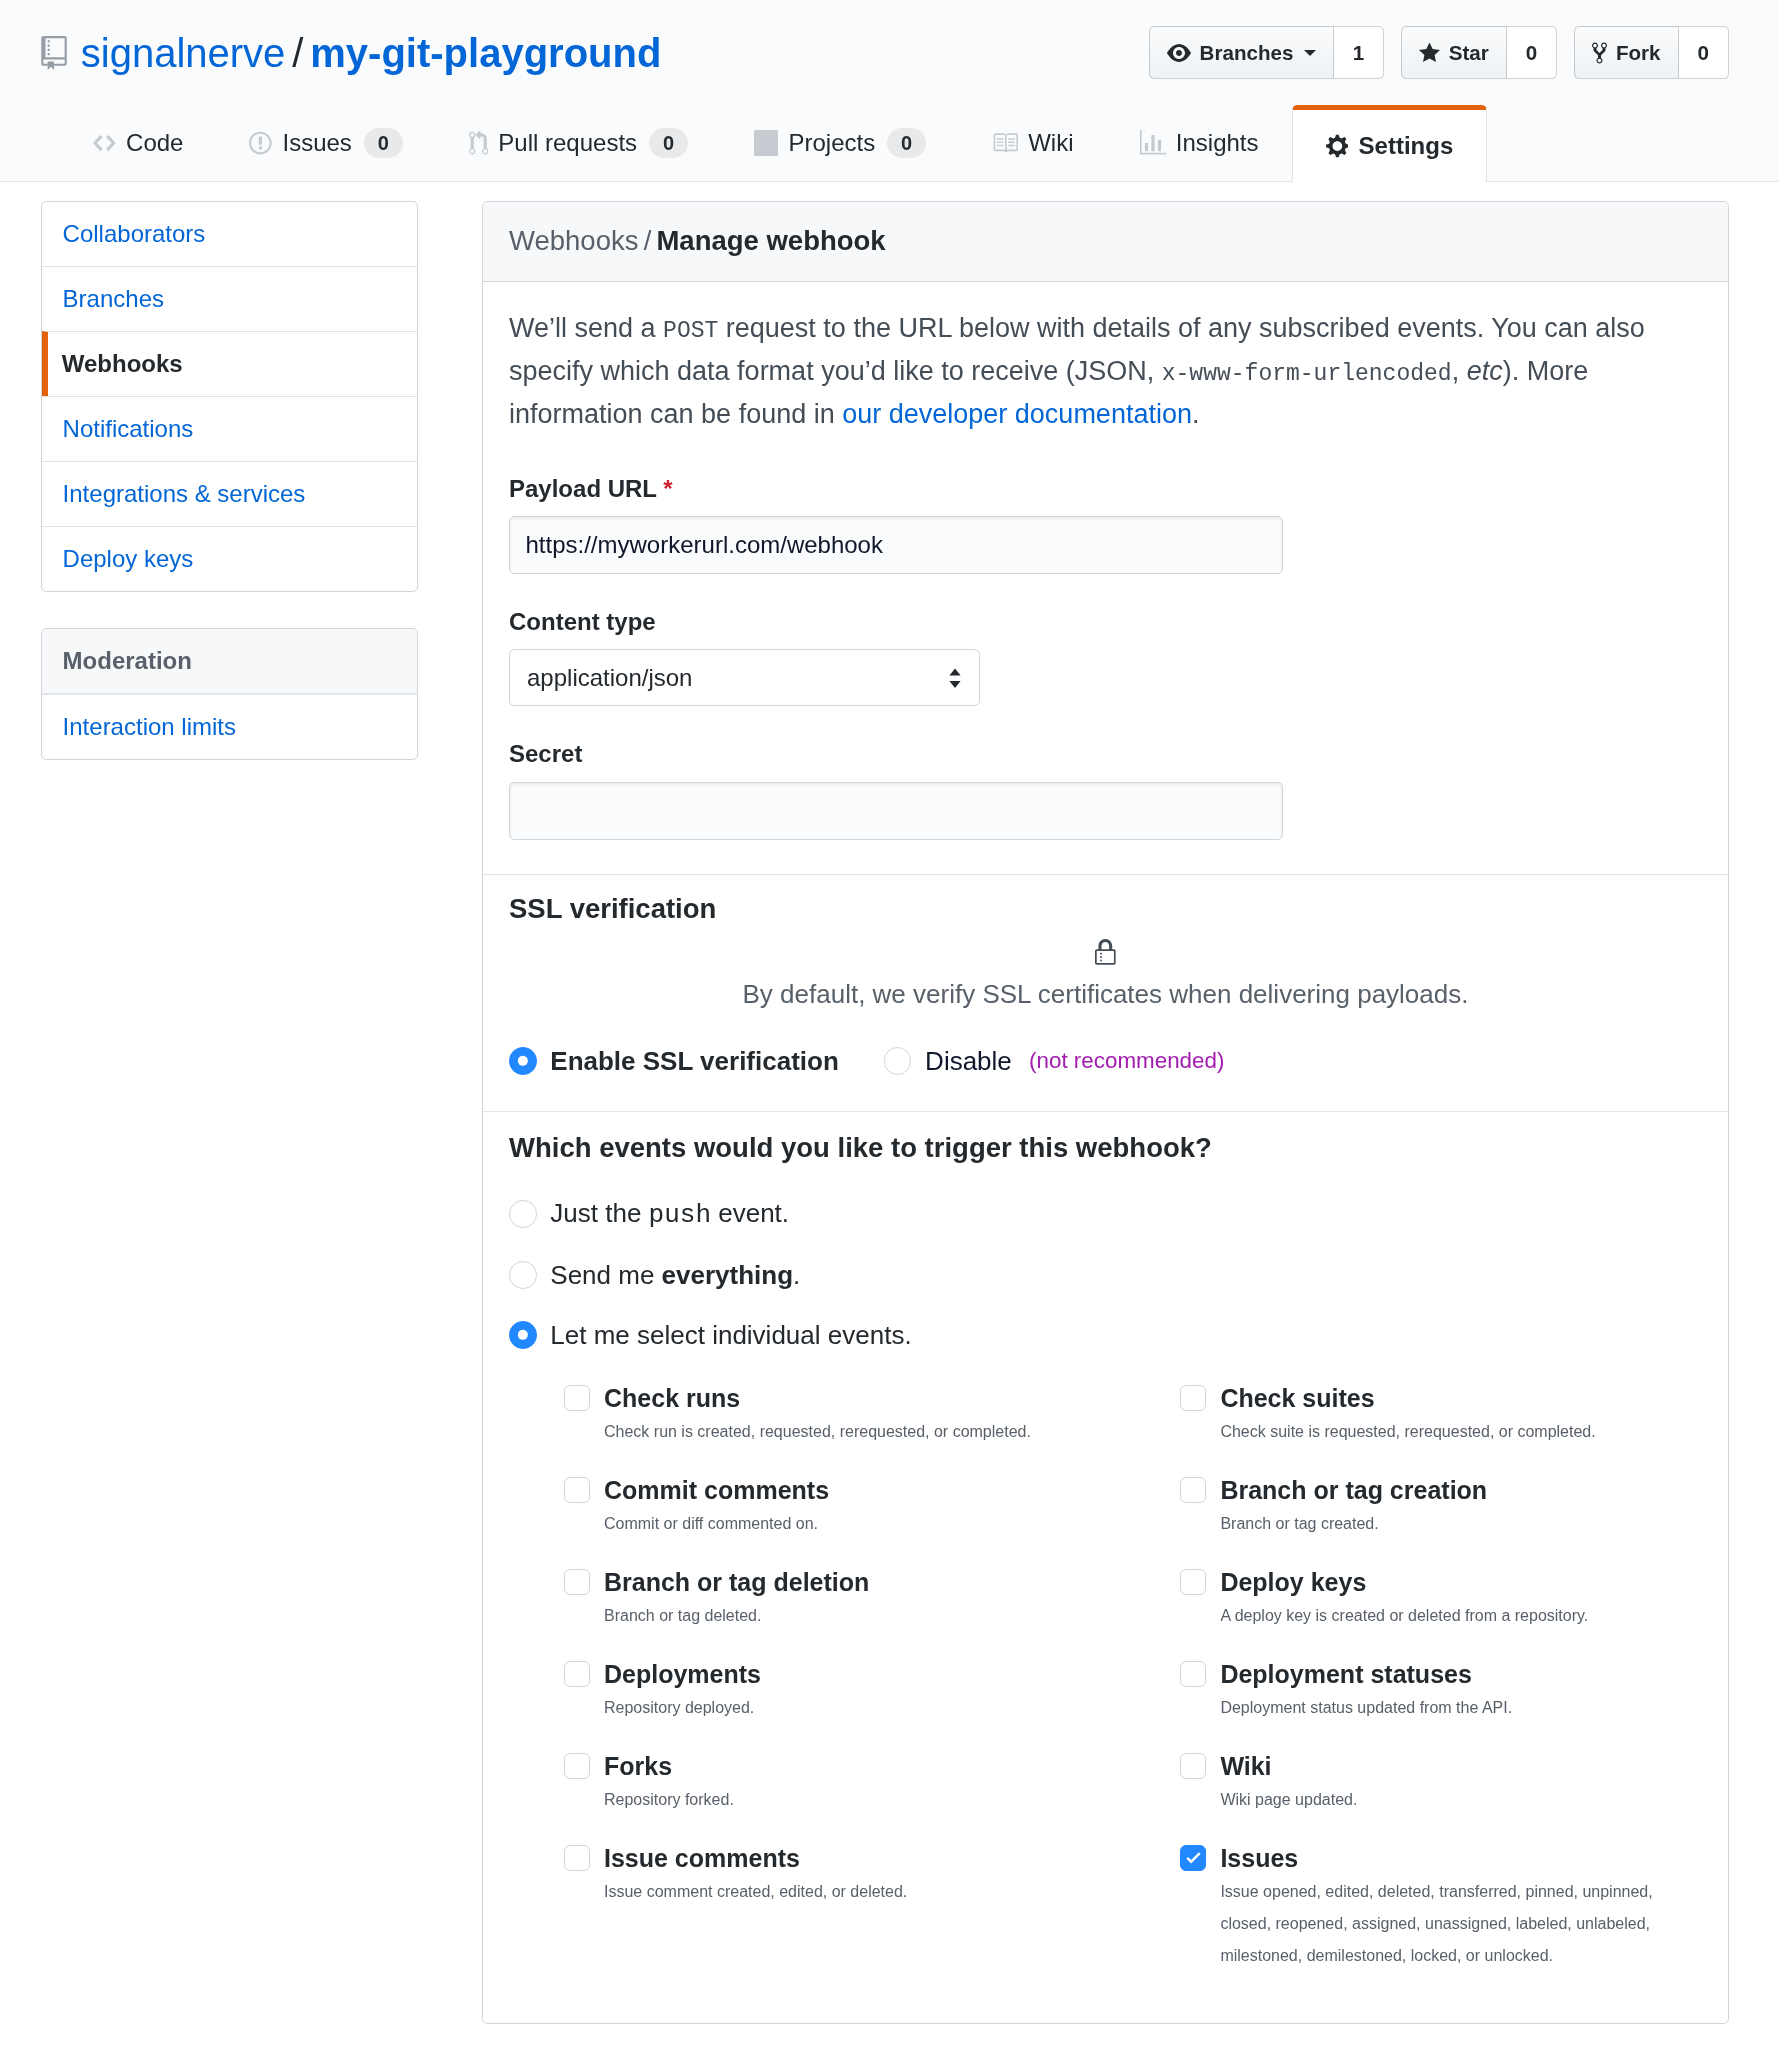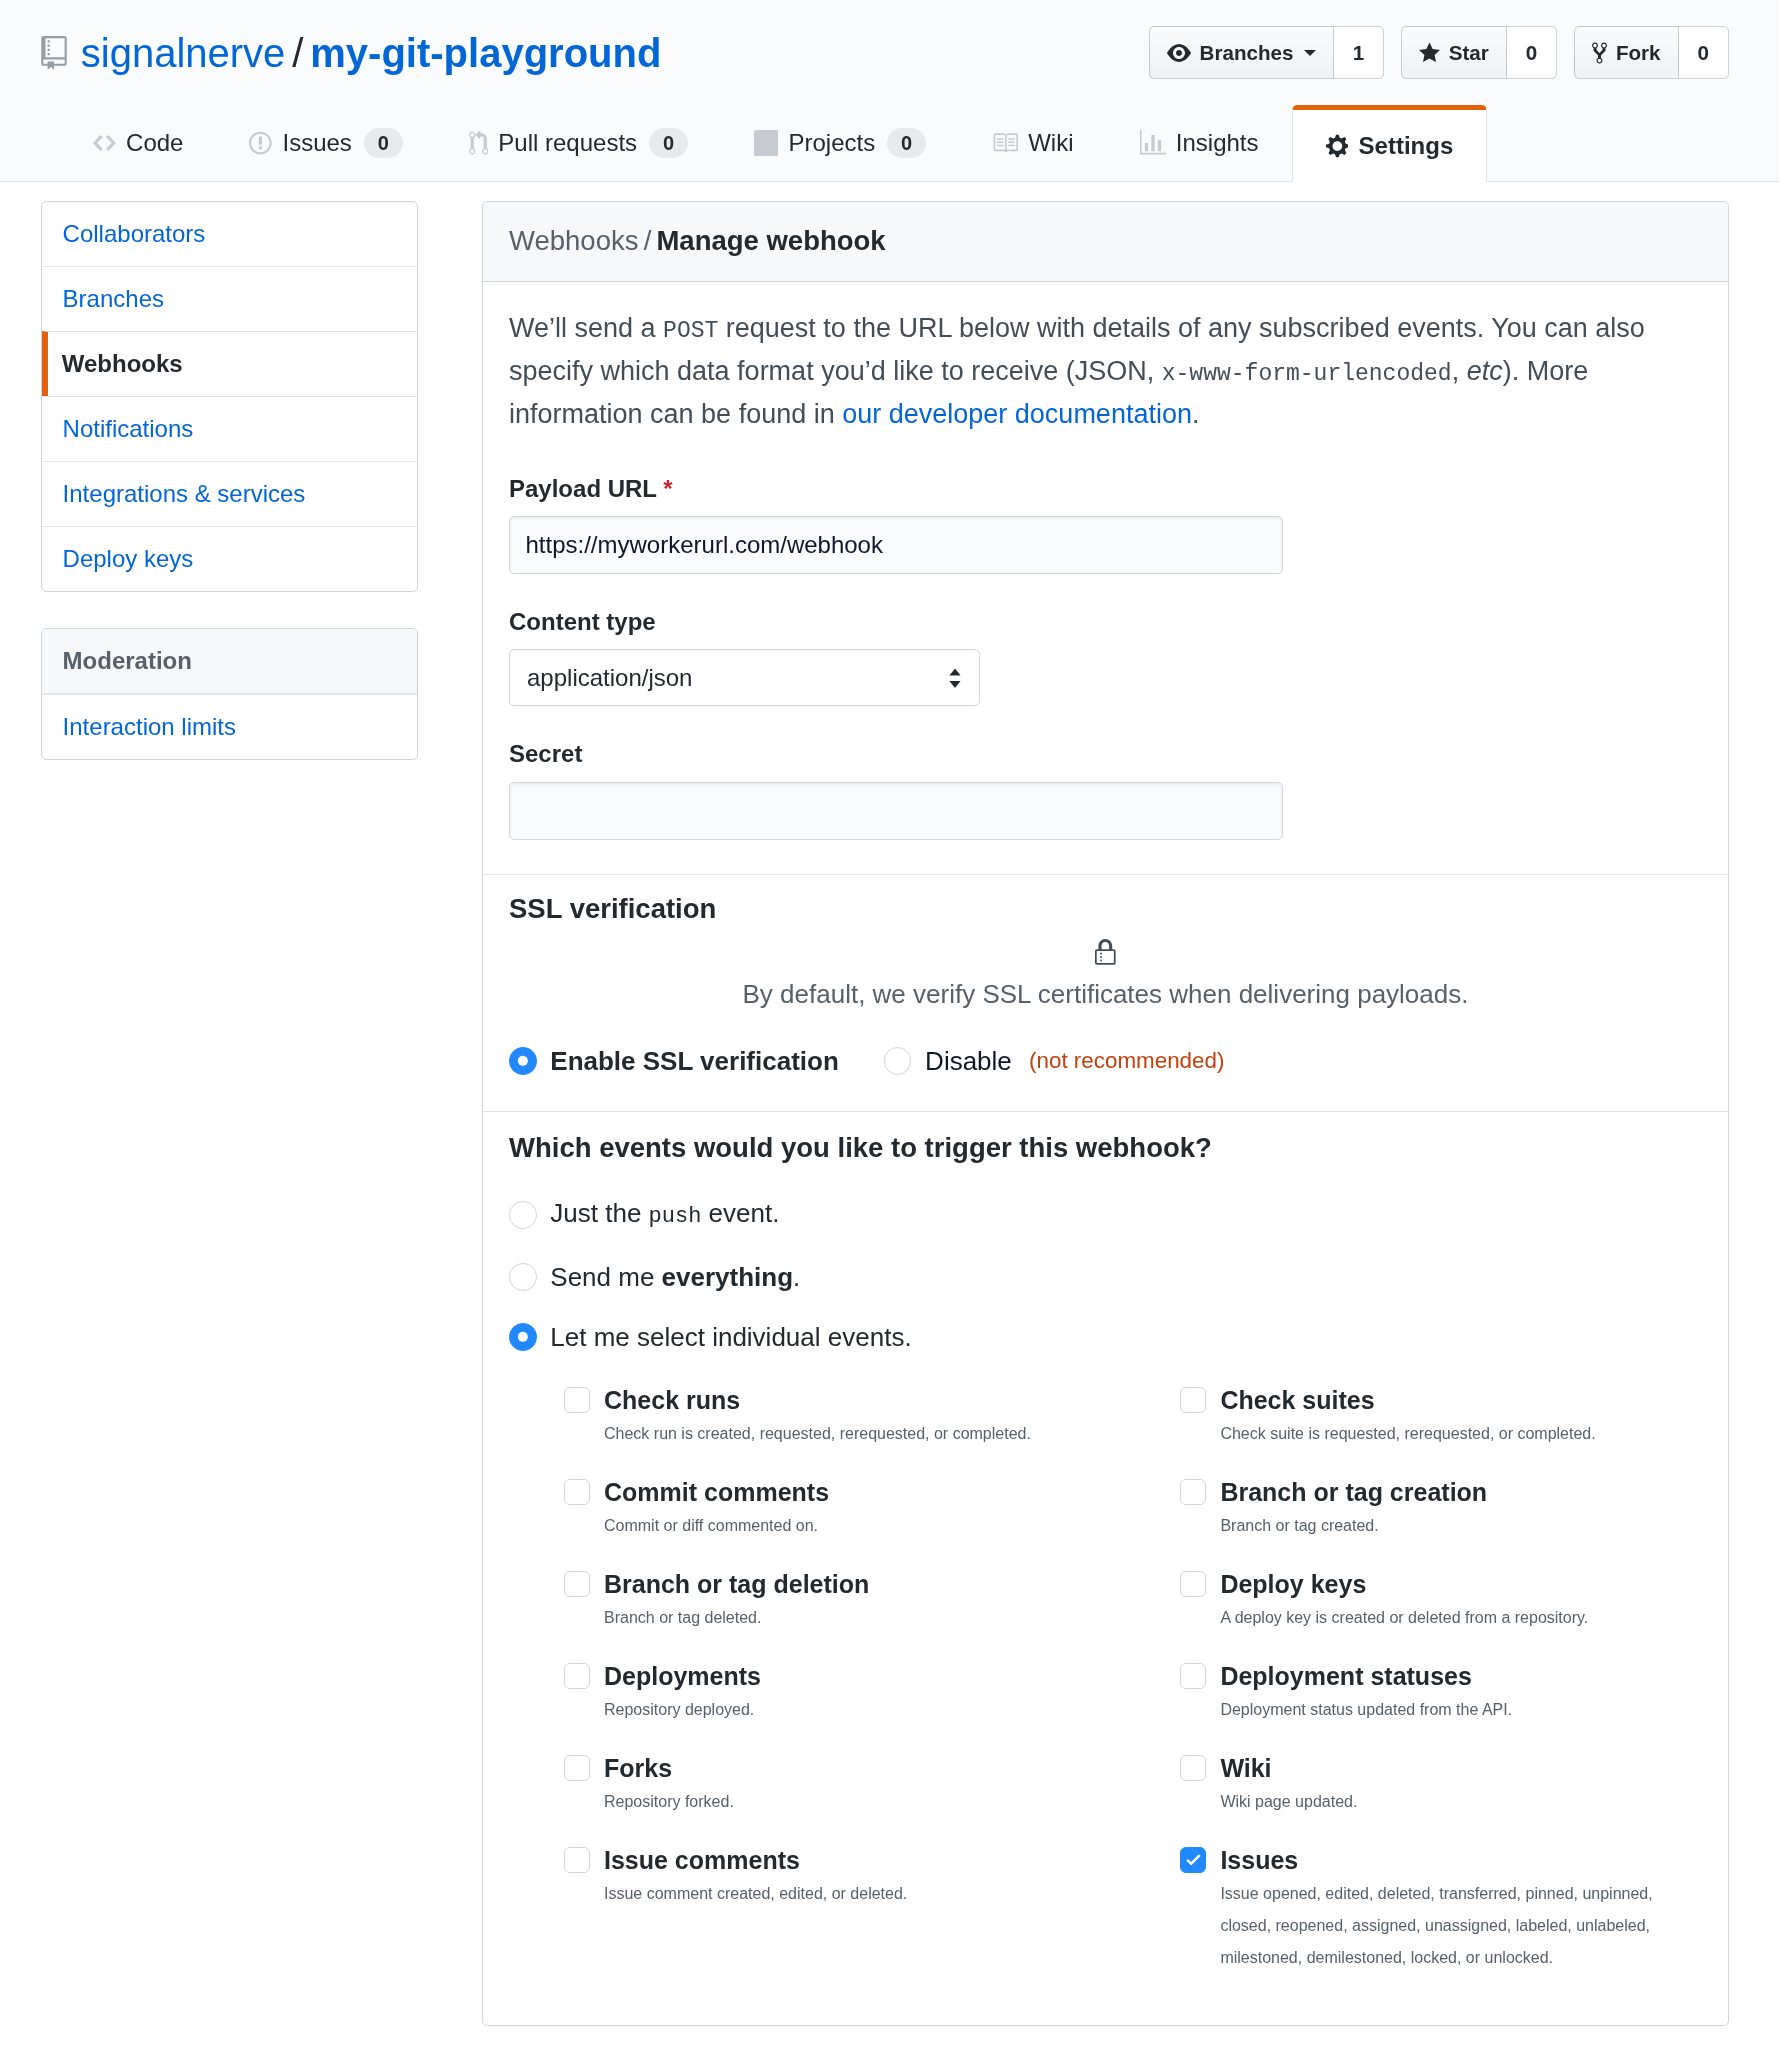--- a/index.html
+++ b/index.html
@@ -124,22 +124,22 @@
     width: 27.5px; height: 27.5px; border-radius: 50%; flex: none;
     background: #fff; border: 1.7px solid #d1d5da; position: relative;
   }
   .radio.selected { background: #2188ff; border-color: #2188ff; }
   .radio.selected::after {
     content: ""; position: absolute; left: 50%; top: 50%; width: 10.3px; height: 10.3px;
     border-radius: 50%; background: #fff; transform: translate(-50%,-50%);
   }
   .bold { font-weight: 600; }
   .danger { color: #0f172a; text-align: center; }
-  .danger-note { color: #c2410c; font-size: 22.4px; margin-left: 3.4px; }
-  .mono-inline { font-family: "Liberation Mono", "DejaVu Sans Mono", monospace; font-size: 22px; }
+  .danger-note { color: #a21caf; font-size: 22.4px; margin-left: 3.4px; }
+  .mono-inline { font-family: "Liberation Mono", "DejaVu Sans Mono", monospace; font-size: 26px; }
 
   .event-choices { display: flex; flex-direction: column; gap: 26px; margin-top: 31px; }
 
   .events-grid {
     display: grid; grid-template-columns: 594px 1fr; column-gap: 22.4px; row-gap: 26px;
     align-items: start; margin: 29px 0 0 55px;
   }
   .event { position: relative; display: block; padding-left: 40px; cursor: pointer; }
   .checkbox {
     position: absolute; left: 0; top: 4.3px; width: 26px; height: 26px;

